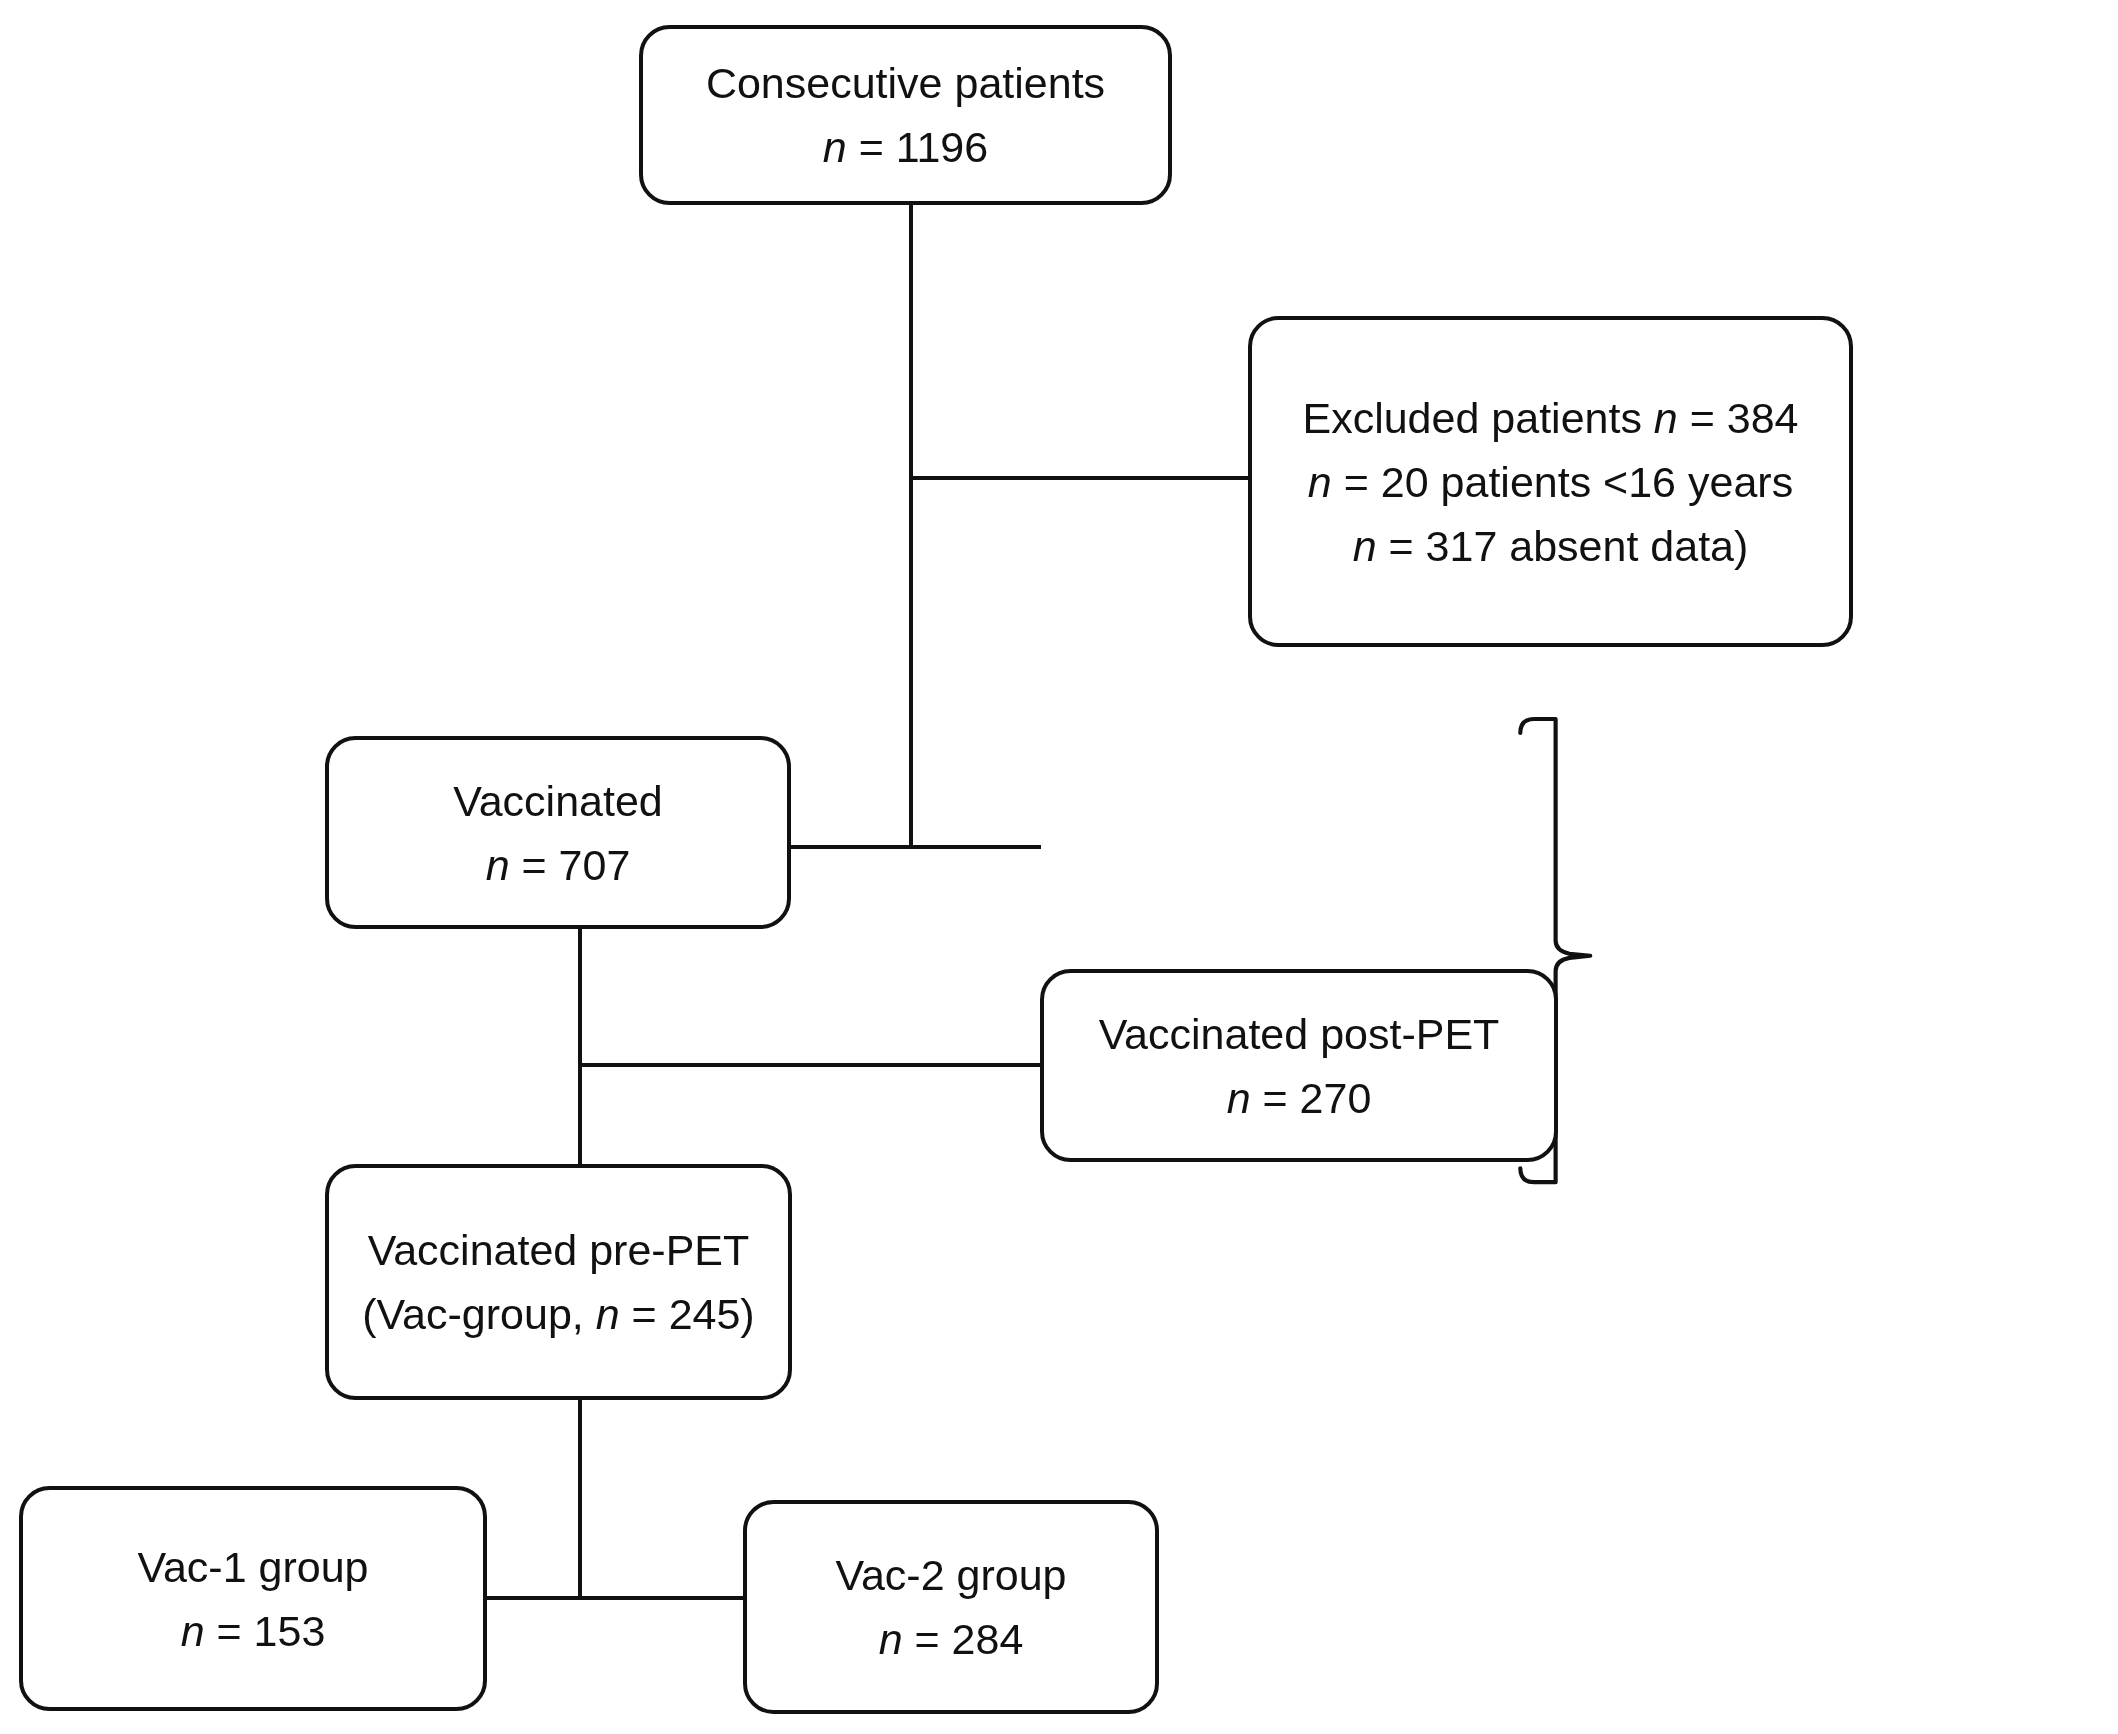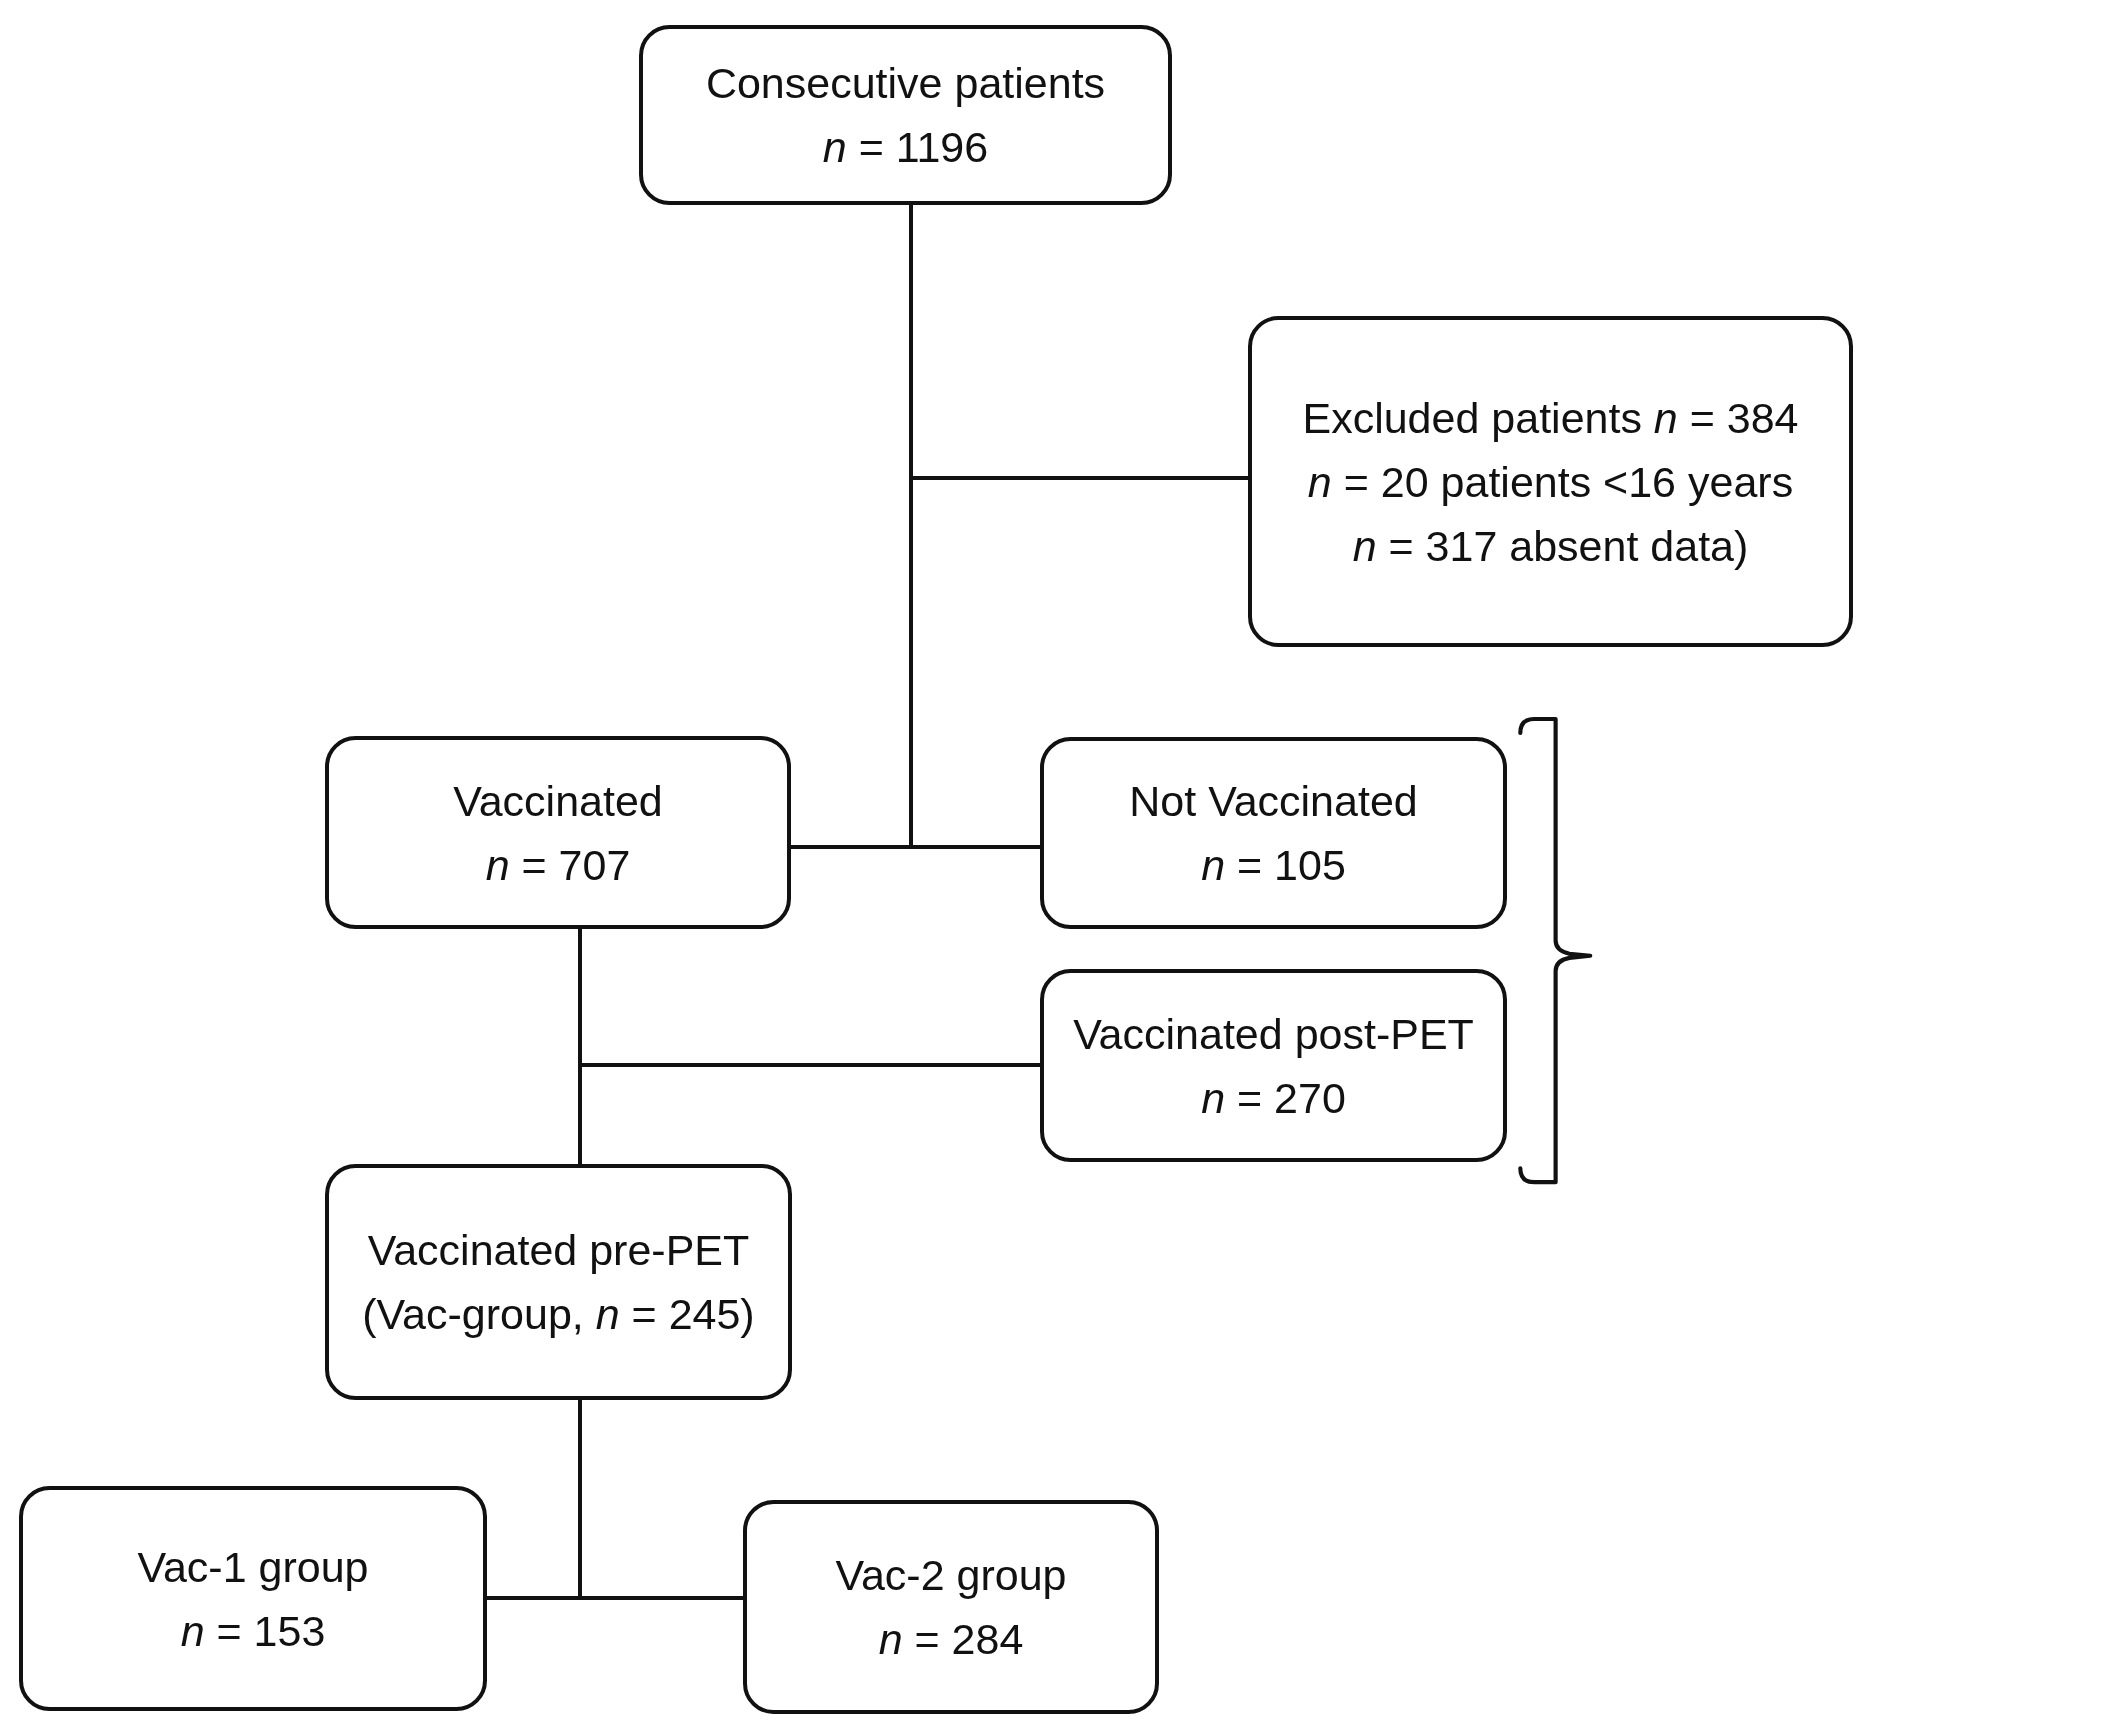--- a/index.html
+++ b/index.html
@@ -66,26 +66,22 @@
     <div class="tline"><span>Excluded patients </span><span class="it">n</span><span> = 384</span></div>
     <div class="tline"><span class="it">n</span><span> = 20 patients &lt;16 years</span></div>
     <div class="tline"><span class="it">n</span><span> = 317 absent data)</span></div>
   </div>
 
   <div class="node" style="left:325px; top:736px; width:466px; height:193px;">
     <div class="tline"><span>Vaccinated</span></div>
     <div class="tline"><span class="it">n</span><span> = 707</span></div>
   </div>
 
-  <div class="node" style="left:1040px; top:737px; width:467px; height:192px;">
-    <div class="tline"><span>Not Vaccinated</span></div>
-    <div class="tline"><span class="it">n</span><span> = 105</span></div>
-  </div>
 
-  <div class="node" style="left:1040px; top:969px; width:467px; height:193px;">
+  <div class="node" style="left:1040px; top:969px; width:518px; height:193px;">
     <div class="tline"><span>Vaccinated post-PET</span></div>
     <div class="tline"><span class="it">n</span><span> = 270</span></div>
   </div>
 
 
   <div class="node" style="left:325px; top:1164px; width:467px; height:236px;">
     <div class="tline"><span>Vaccinated pre-PET</span></div>
     <div class="tline"><span>(Vac-group, </span><span class="it">n</span><span> = 245)</span></div>
   </div>
 

